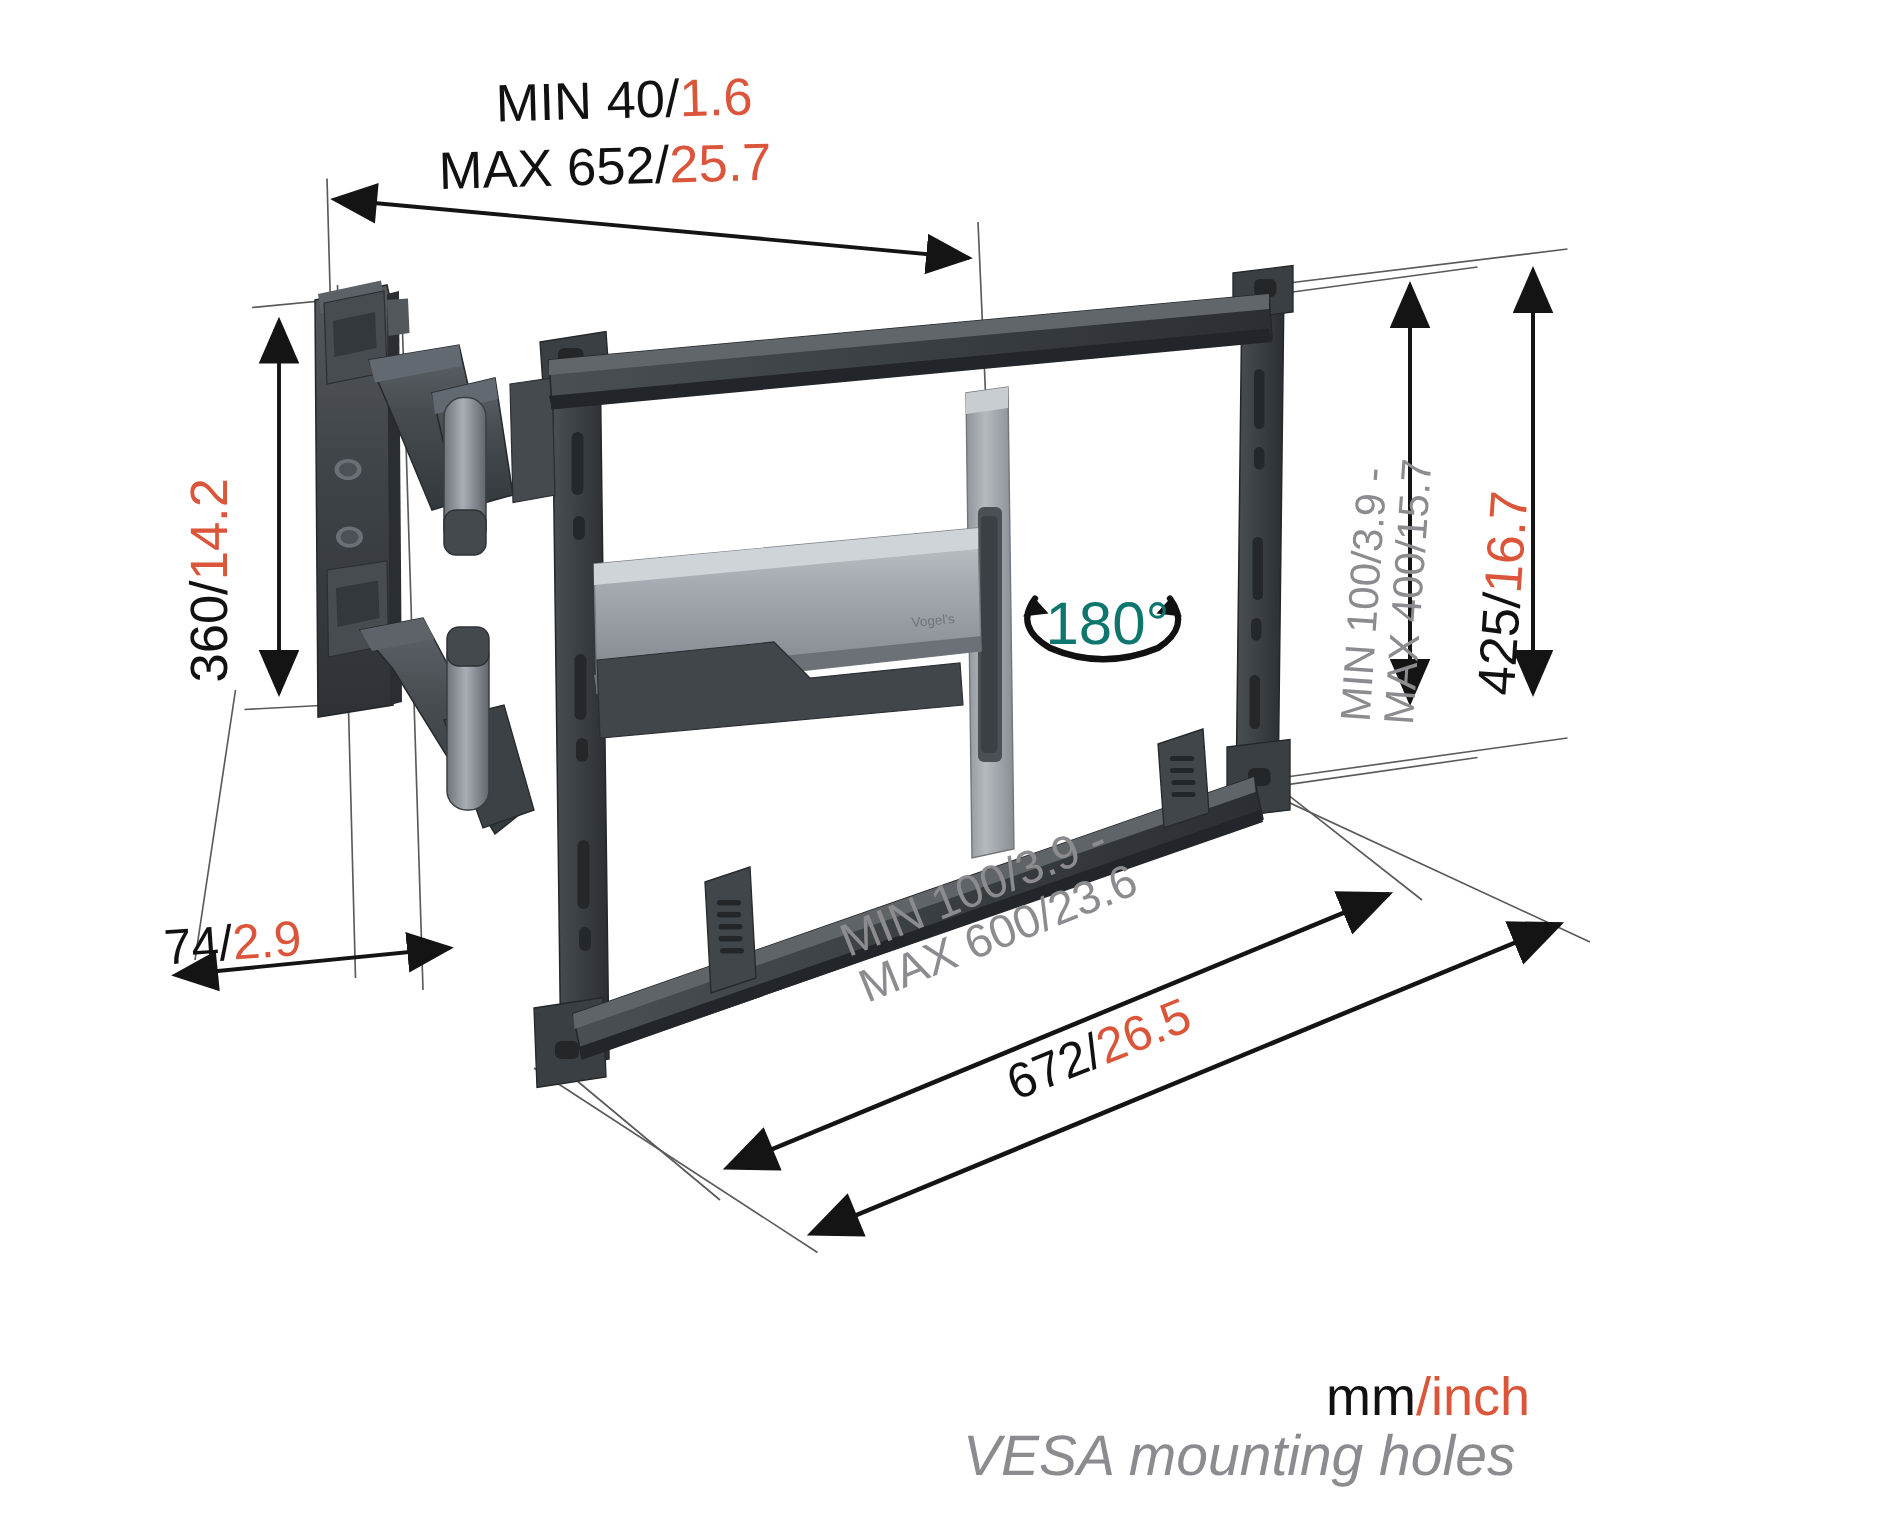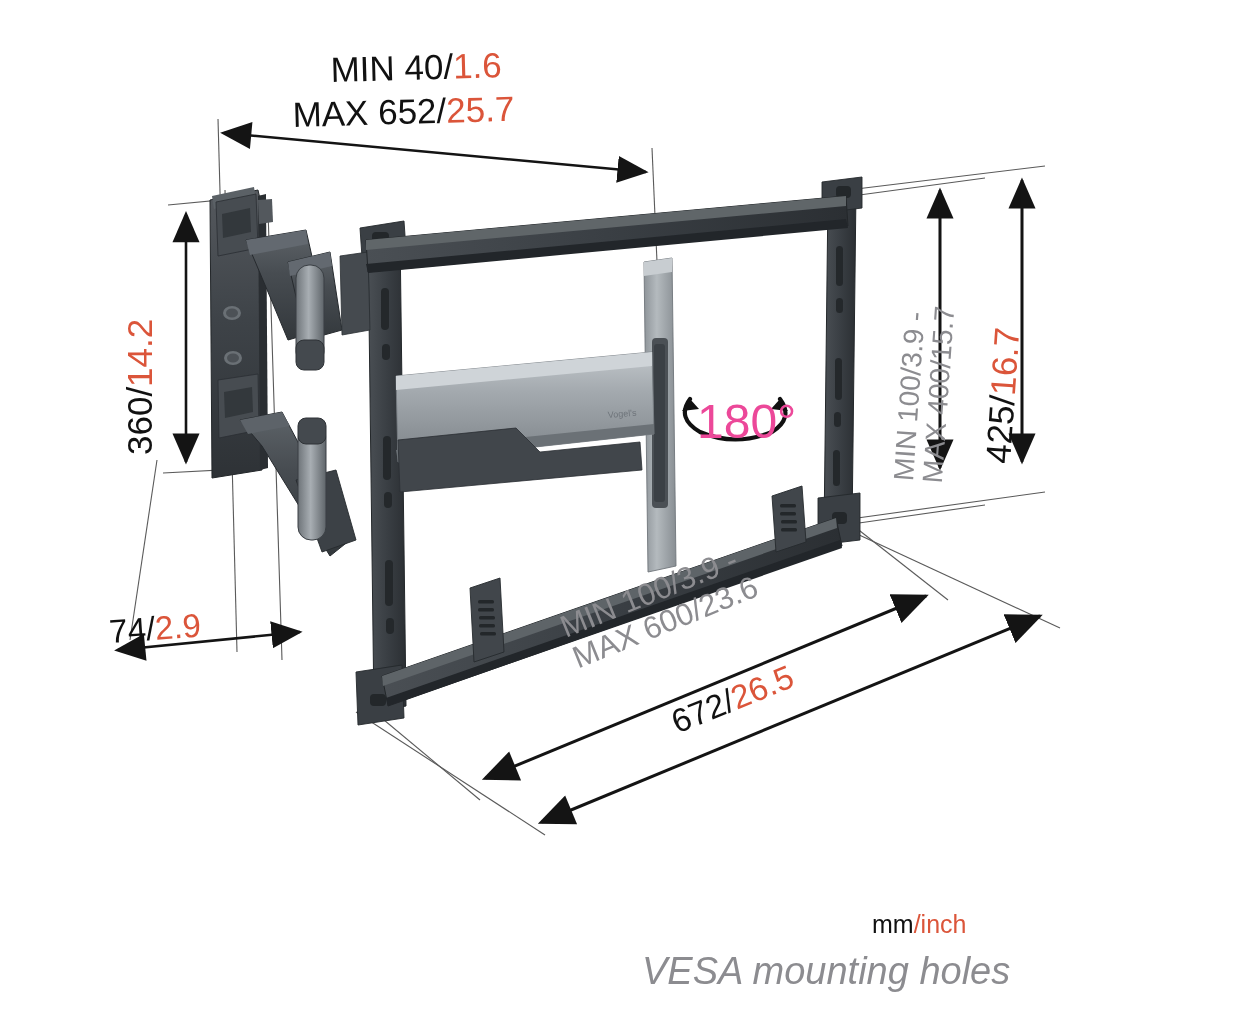--- a/index.html
+++ b/index.html
@@ -8,21 +8,21 @@
   svg.layer{position:absolute;left:0;top:0;width:1260px;height:1018px;}
   .dimtext{position:absolute;white-space:nowrap;font-family:"Liberation Sans",sans-serif;font-weight:400;letter-spacing:0px;}
   .mm{color:#111111;}
   .inch{color:#DB553A;}
   .vesa{color:#8C8C90;}
   .lbl-top{font-size:35px;}
   .lbl-side{font-size:35px;}
   .lbl-small{font-size:33px;}
   .lbl-vesa-r{font-size:28px;line-height:1.02;}
   .lbl-vesa-b{font-size:31px;line-height:1.06;}
-  .legend1{font-size:25px;}
+  .legend1{font-size:36px;margin-left:12px;}
   .legend2{font-size:38px;font-style:italic;}
 </style>
 </head>
 <body>
 
 <div id="stage">
 
   <svg class="layer" viewBox="0 0 1260 1018">
     <defs>
       <marker id="ah" markerWidth="13" markerHeight="13" refX="11" refY="5.2" orient="auto">
@@ -281,21 +281,21 @@
 
   <div class="dimtext lbl-vesa-b vesa" style="left:556px;top:614px;transform:rotate(-22deg);transform-origin:left top;">
     <div>MIN 100/3.9 -</div>
     <div>MAX 600/23.6</div>
   </div>
 
   <div class="dimtext lbl-small" style="left:666px;top:706px;transform:rotate(-22deg);transform-origin:left top;">
     <span class="mm">672</span><span class="mm">/</span><span class="inch">26.5</span>
   </div>
 
-  <div class="dimtext" style="left:697px;top:394px;font-size:48px;color:#ec4899;">
+  <div class="dimtext" style="left:697px;top:394px;font-size:40px;color:#0f766e;">
     <span>180°</span>
   </div>
 
   <div class="dimtext legend1" style="left:872px;top:910px;">
     <span class="mm">mm</span><span class="inch">/inch</span>
   </div>
   <div class="dimtext legend2 vesa" style="left:642px;top:950px;">
     <span>VESA mounting holes</span>
   </div>
 

